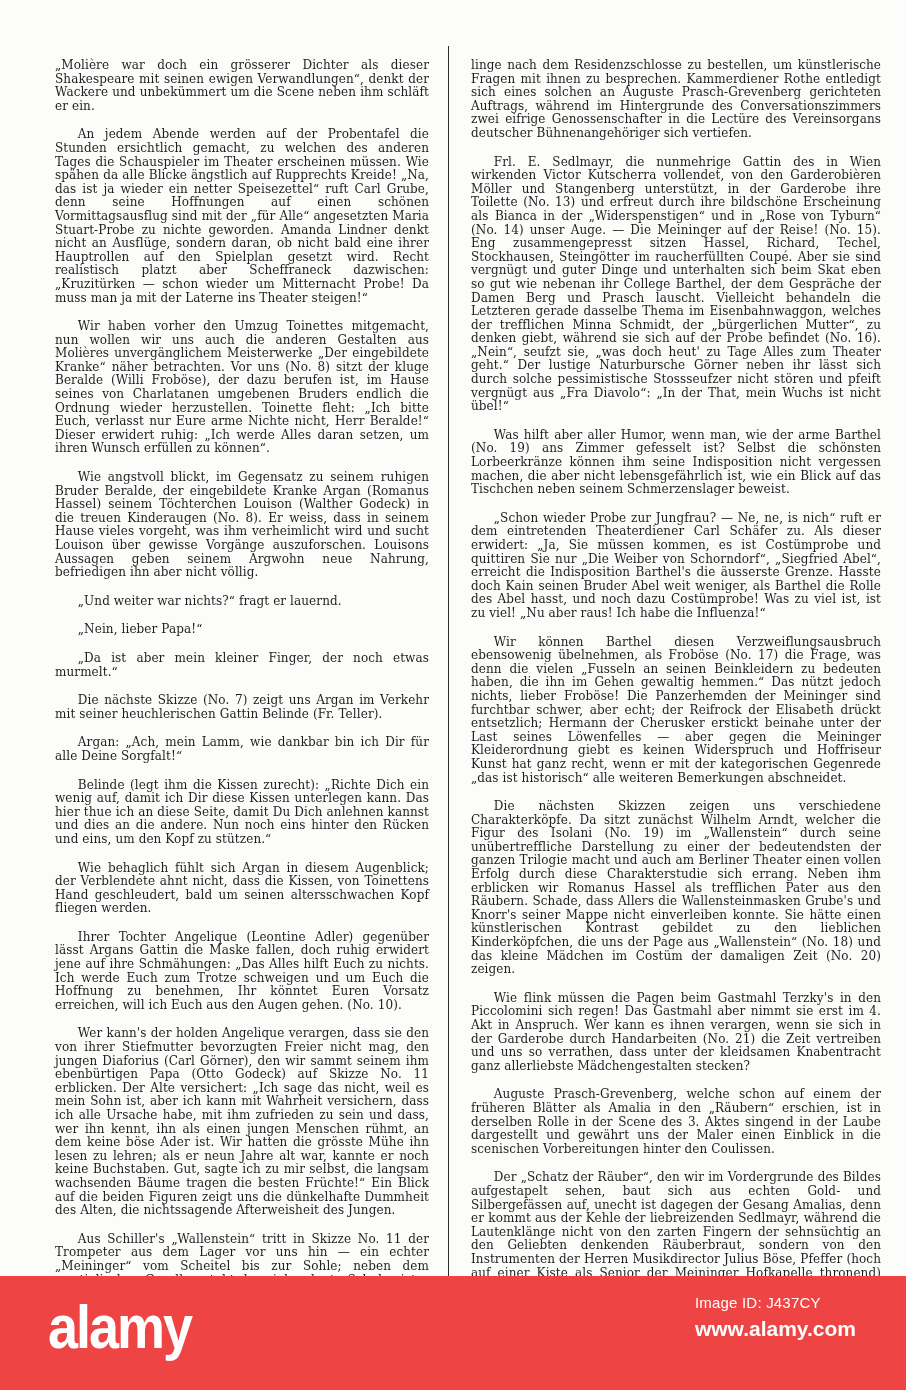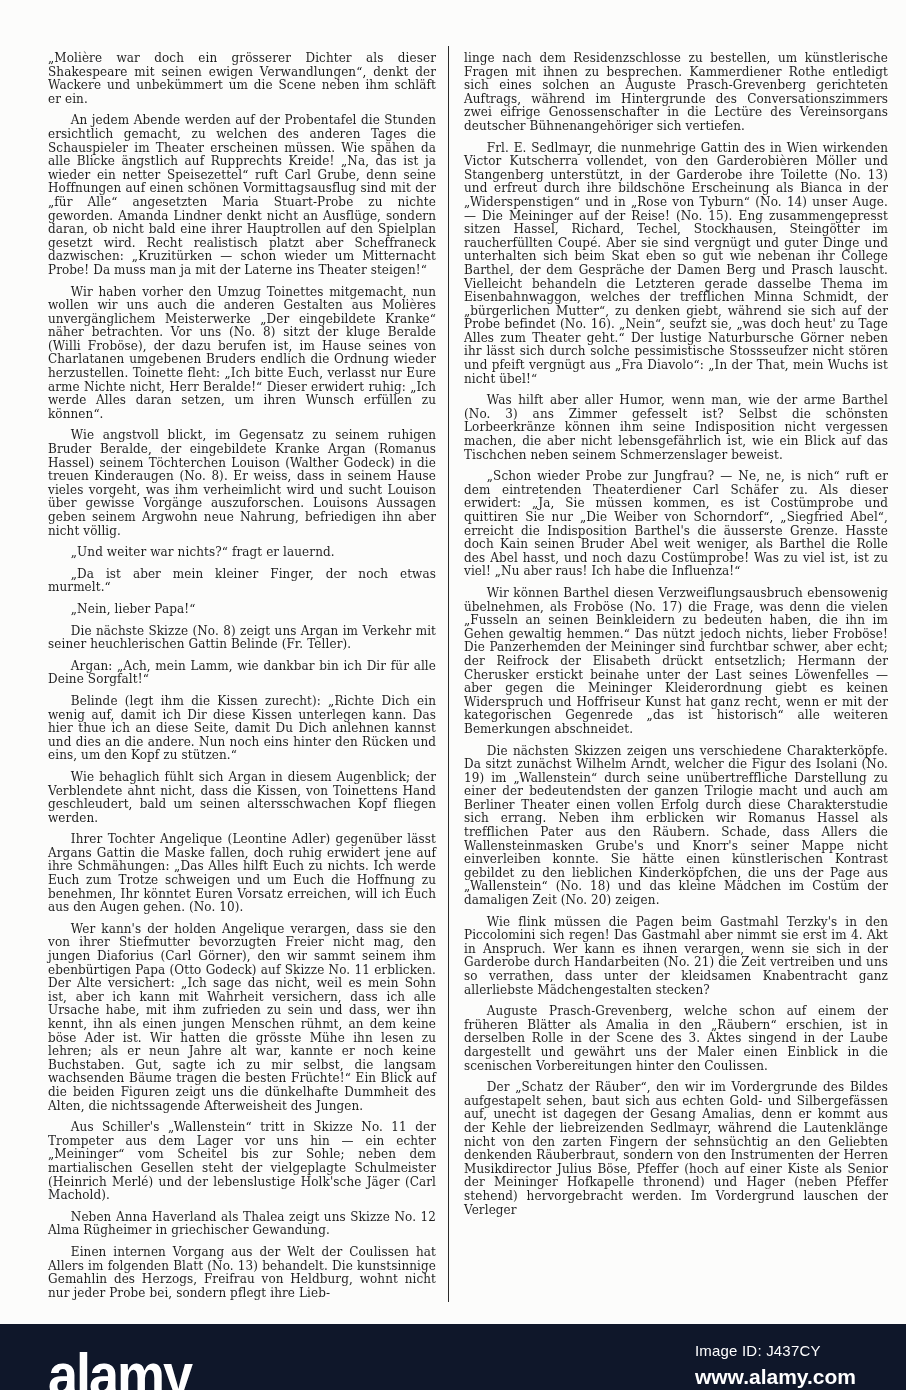--- a/index.html
+++ b/index.html
@@ -34,28 +34,28 @@
     letter-spacing: 0.1px;
   }
   .col-left  { width: 404px; }
   .col-right { flex: 1; }
   .divider {
     width: 1px;
     background: #2b2b2b;
     margin: 2px 7px 0 4px;
   }
   .para {
-    margin: 8px;
+    margin: 15px;
   }
   .para.indent { text-indent: 1.9em; }
   .alamy-bar {
     position: absolute;
     left: 0; right: 0; bottom: 0;
-    height: 66px;
-    background: #0f172a;
+    height: 114px;
+    background: #ef4444;
     color: #ffffff;
     padding-left: 39px;
   }
   .alamy-logo {
     position: absolute;
     left: 48px;
     top: 16px;
     font-family: "Liberation Sans", sans-serif;
     font-weight: bold;
     font-size: 54px;
@@ -87,37 +87,37 @@
 <div class="frame">
 
   <div class="scan">
     <div class="columns">
       <div class="col col-left">
           <p class="para">„Molière war doch ein grösserer Dichter als dieser Shakespeare mit seinen ewigen Verwandlungen“, denkt der Wackere und unbekümmert um die Scene neben ihm schläft er ein.</p>
           <p class="para indent">An jedem Abende werden auf der Probentafel die Stunden ersichtlich gemacht, zu welchen des anderen Tages die Schauspieler im Theater erscheinen müssen. Wie spähen da alle Blicke ängstlich auf Rupprechts Kreide! „Na, das ist ja wieder ein netter Speisezettel“ ruft Carl Grube, denn seine Hoffnungen auf einen schönen Vormittagsausflug sind mit der „für Alle“ angesetzten Maria Stuart-Probe zu nichte geworden. Amanda Lindner denkt nicht an Ausflüge, sondern daran, ob nicht bald eine ihrer Hauptrollen auf den Spielplan gesetzt wird. Recht realistisch platzt aber Scheffraneck dazwischen: „Kruzitürken — schon wieder um Mitternacht Probe! Da muss man ja mit der Laterne ins Theater steigen!“</p>
           <p class="para indent">Wir haben vorher den Umzug Toinettes mitgemacht, nun wollen wir uns auch die anderen Gestalten aus Molières unvergänglichem Meisterwerke „Der eingebildete Kranke“ näher betrachten. Vor uns (No. 8) sitzt der kluge Beralde (Willi Froböse), der dazu berufen ist, im Hause seines von Charlatanen umgebenen Bruders endlich die Ordnung wieder herzustellen. Toinette fleht: „Ich bitte Euch, verlasst nur Eure arme Nichte nicht, Herr Beralde!“ Dieser erwidert ruhig: „Ich werde Alles daran setzen, um ihren Wunsch erfüllen zu können“.</p>
           <p class="para indent">Wie angstvoll blickt, im Gegensatz zu seinem ruhigen Bruder Beralde, der eingebildete Kranke Argan (Romanus Hassel) seinem Töchterchen Louison (Walther Godeck) in die treuen Kinderaugen (No. 8). Er weiss, dass in seinem Hause vieles vorgeht, was ihm verheimlicht wird und sucht Louison über gewisse Vorgänge auszuforschen. Louisons Aussagen geben seinem Argwohn neue Nahrung, befriedigen ihn aber nicht völlig.</p>
           <p class="para indent">„Und weiter war nichts?“ fragt er lauernd.</p>
+          <p class="para indent">„Nein, lieber Papa!“</p>
           <p class="para indent">„Da ist aber mein kleiner Finger, der noch etwas murmelt.“</p>
-          <p class="para indent">„Nein, lieber Papa!“</p>
-          <p class="para indent">Die nächste Skizze (No. 8) zeigt uns Argan im Verkehr mit seiner heuchlerischen Gattin Belinde (Fr. Teller).</p>
+          <p class="para indent">Die nächste Skizze (No. 7) zeigt uns Argan im Verkehr mit seiner heuchlerischen Gattin Belinde (Fr. Teller).</p>
           <p class="para indent">Argan: „Ach, mein Lamm, wie dankbar bin ich Dir für alle Deine Sorgfalt!“</p>
           <p class="para indent">Belinde (legt ihm die Kissen zurecht): „Richte Dich ein wenig auf, damit ich Dir diese Kissen unterlegen kann. Das hier thue ich an diese Seite, damit Du Dich anlehnen kannst und dies an die andere. Nun noch eins hinter den Rücken und eins, um den Kopf zu stützen.“</p>
           <p class="para indent">Wie behaglich fühlt sich Argan in diesem Augenblick; der Verblendete ahnt nicht, dass die Kissen, von Toinettens Hand geschleudert, bald um seinen altersschwachen Kopf fliegen werden.</p>
           <p class="para indent">Ihrer Tochter Angelique (Leontine Adler) gegenüber lässt Argans Gattin die Maske fallen, doch ruhig erwidert jene auf ihre Schmähungen: „Das Alles hilft Euch zu nichts. Ich werde Euch zum Trotze schweigen und um Euch die Hoffnung zu benehmen, Ihr könntet Euren Vorsatz erreichen, will ich Euch aus den Augen gehen. (No. 10).</p>
           <p class="para indent">Wer kann's der holden Angelique verargen, dass sie den von ihrer Stiefmutter bevorzugten Freier nicht mag, den jungen Diaforius (Carl Görner), den wir sammt seinem ihm ebenbürtigen Papa (Otto Godeck) auf Skizze No. 11 erblicken. Der Alte versichert: „Ich sage das nicht, weil es mein Sohn ist, aber ich kann mit Wahrheit versichern, dass ich alle Ursache habe, mit ihm zufrieden zu sein und dass, wer ihn kennt, ihn als einen jungen Menschen rühmt, an dem keine böse Ader ist. Wir hatten die grösste Mühe ihn lesen zu lehren; als er neun Jahre alt war, kannte er noch keine Buchstaben. Gut, sagte ich zu mir selbst, die langsam wachsenden Bäume tragen die besten Früchte!“ Ein Blick auf die beiden Figuren zeigt uns die dünkelhafte Dummheit des Alten, die nichtssagende Afterweisheit des Jungen.</p>
           <p class="para indent">Aus Schiller's „Wallenstein“ tritt in Skizze No. 11 der Trompeter aus dem Lager vor uns hin — ein echter „Meininger“ vom Scheitel bis zur Sohle; neben dem martialischen Gesellen steht der vielgeplagte Schulmeister (Heinrich Merlé) und der lebenslustige Holk'sche Jäger (Carl Machold).</p>
           <p class="para indent">Neben Anna Haverland als Thalea zeigt uns Skizze No. 12 Alma Rügheimer in griechischer Gewandung.</p>
           <p class="para indent">Einen internen Vorgang aus der Welt der Coulissen hat Allers im folgenden Blatt (No. 13) behandelt. Die kunstsinnige Gemahlin des Herzogs, Freifrau von Heldburg, wohnt nicht nur jeder Probe bei, sondern pflegt ihre Lieb-</p>
         </div>
       <div class="divider"></div>
       <div class="col col-right">
           <p class="para">linge nach dem Residenzschlosse zu bestellen, um künstlerische Fragen mit ihnen zu besprechen. Kammerdiener Rothe entledigt sich eines solchen an Auguste Prasch-Grevenberg gerichteten Auftrags, während im Hintergrunde des Conversationszimmers zwei eifrige Genossenschafter in die Lectüre des Vereinsorgans deutscher Bühnenangehöriger sich vertiefen.</p>
           <p class="para indent">Frl. E. Sedlmayr, die nunmehrige Gattin des in Wien wirkenden Victor Kutscherra vollendet, von den Garderobièren Möller und Stangenberg unterstützt, in der Garderobe ihre Toilette (No. 13) und erfreut durch ihre bildschöne Erscheinung als Bianca in der „Widerspenstigen“ und in „Rose von Tyburn“ (No. 14) unser Auge. — Die Meininger auf der Reise! (No. 15). Eng zusammengepresst sitzen Hassel, Richard, Techel, Stockhausen, Steingötter im raucherfüllten Coupé. Aber sie sind vergnügt und guter Dinge und unterhalten sich beim Skat eben so gut wie nebenan ihr College Barthel, der dem Gespräche der Damen Berg und Prasch lauscht. Vielleicht behandeln die Letzteren gerade dasselbe Thema im Eisenbahnwaggon, welches der trefflichen Minna Schmidt, der „bürgerlichen Mutter“, zu denken giebt, während sie sich auf der Probe befindet (No. 16). „Nein“, seufzt sie, „was doch heut' zu Tage Alles zum Theater geht.“ Der lustige Naturbursche Görner neben ihr lässt sich durch solche pessimistische Stossseufzer nicht stören und pfeift vergnügt aus „Fra Diavolo“: „In der That, mein Wuchs ist nicht übel!“</p>
-          <p class="para indent">Was hilft aber aller Humor, wenn man, wie der arme Barthel (No. 3) ans Zimmer gefesselt ist? Selbst die schönsten Lorbeerkränze können ihm seine Indisposition nicht vergessen machen, die aber nicht lebensgefährlich ist, wie ein Blick auf das Tischchen neben seinem Schmerzenslager beweist.</p>
+          <p class="para indent">Was hilft aber aller Humor, wenn man, wie der arme Barthel (No. 19) ans Zimmer gefesselt ist? Selbst die schönsten Lorbeerkränze können ihm seine Indisposition nicht vergessen machen, die aber nicht lebensgefährlich ist, wie ein Blick auf das Tischchen neben seinem Schmerzenslager beweist.</p>
           <p class="para indent">„Schon wieder Probe zur Jungfrau? — Ne, ne, is nich“ ruft er dem eintretenden Theaterdiener Carl Schäfer zu. Als dieser erwidert: „Ja, Sie müssen kommen, es ist Costümprobe und quittiren Sie nur „Die Weiber von Schorndorf“, „Siegfried Abel“, erreicht die Indisposition Barthel's die äusserste Grenze. Hasste doch Kain seinen Bruder Abel weit weniger, als Barthel die Rolle des Abel hasst, und noch dazu Costümprobe! Was zu viel ist, ist zu viel! „Nu aber raus! Ich habe die Influenza!“</p>
           <p class="para indent">Wir können Barthel diesen Verzweiflungsausbruch ebensowenig übelnehmen, als Froböse (No. 17) die Frage, was denn die vielen „Fusseln an seinen Beinkleidern zu bedeuten haben, die ihn im Gehen gewaltig hemmen.“ Das nützt jedoch nichts, lieber Froböse! Die Panzerhemden der Meininger sind furchtbar schwer, aber echt; der Reifrock der Elisabeth drückt entsetzlich; Hermann der Cherusker erstickt beinahe unter der Last seines Löwenfelles — aber gegen die Meininger Kleiderordnung giebt es keinen Widerspruch und Hoffriseur Kunst hat ganz recht, wenn er mit der kategorischen Gegenrede „das ist historisch“ alle weiteren Bemerkungen abschneidet.</p>
           <p class="para indent">Die nächsten Skizzen zeigen uns verschiedene Charakterköpfe. Da sitzt zunächst Wilhelm Arndt, welcher die Figur des Isolani (No. 19) im „Wallenstein“ durch seine unübertreffliche Darstellung zu einer der bedeutendsten der ganzen Trilogie macht und auch am Berliner Theater einen vollen Erfolg durch diese Charakterstudie sich errang. Neben ihm erblicken wir Romanus Hassel als trefflichen Pater aus den Räubern. Schade, dass Allers die Wallensteinmasken Grube's und Knorr's seiner Mappe nicht einverleiben konnte. Sie hätte einen künstlerischen Kontrast gebildet zu den lieblichen Kinderköpfchen, die uns der Page aus „Wallenstein“ (No. 18) und das kleine Mädchen im Costüm der damaligen Zeit (No. 20) zeigen.</p>
           <p class="para indent">Wie flink müssen die Pagen beim Gastmahl Terzky's in den Piccolomini sich regen! Das Gastmahl aber nimmt sie erst im 4. Akt in Anspruch. Wer kann es ihnen verargen, wenn sie sich in der Garderobe durch Handarbeiten (No. 21) die Zeit vertreiben und uns so verrathen, dass unter der kleidsamen Knabentracht ganz allerliebste Mädchengestalten stecken?</p>
           <p class="para indent">Auguste Prasch-Grevenberg, welche schon auf einem der früheren Blätter als Amalia in den „Räubern“ erschien, ist in derselben Rolle in der Scene des 3. Aktes singend in der Laube dargestellt und gewährt uns der Maler einen Einblick in die scenischen Vorbereitungen hinter den Coulissen.</p>
           <p class="para indent">Der „Schatz der Räuber“, den wir im Vordergrunde des Bildes aufgestapelt sehen, baut sich aus echten Gold- und Silbergefässen auf, unecht ist dagegen der Gesang Amalias, denn er kommt aus der Kehle der liebreizenden Sedlmayr, während die Lautenklänge nicht von den zarten Fingern der sehnsüchtig an den Geliebten denkenden Räuberbraut, sondern von den Instrumenten der Herren Musikdirector Julius Böse, Pfeffer (hoch auf einer Kiste als Senior der Meininger Hofkapelle thronend) und Hager (neben Pfeffer stehend) hervorgebracht werden. Im Vordergrund lauschen der Verleger</p>
         </div>
     </div>
   </div>
 

